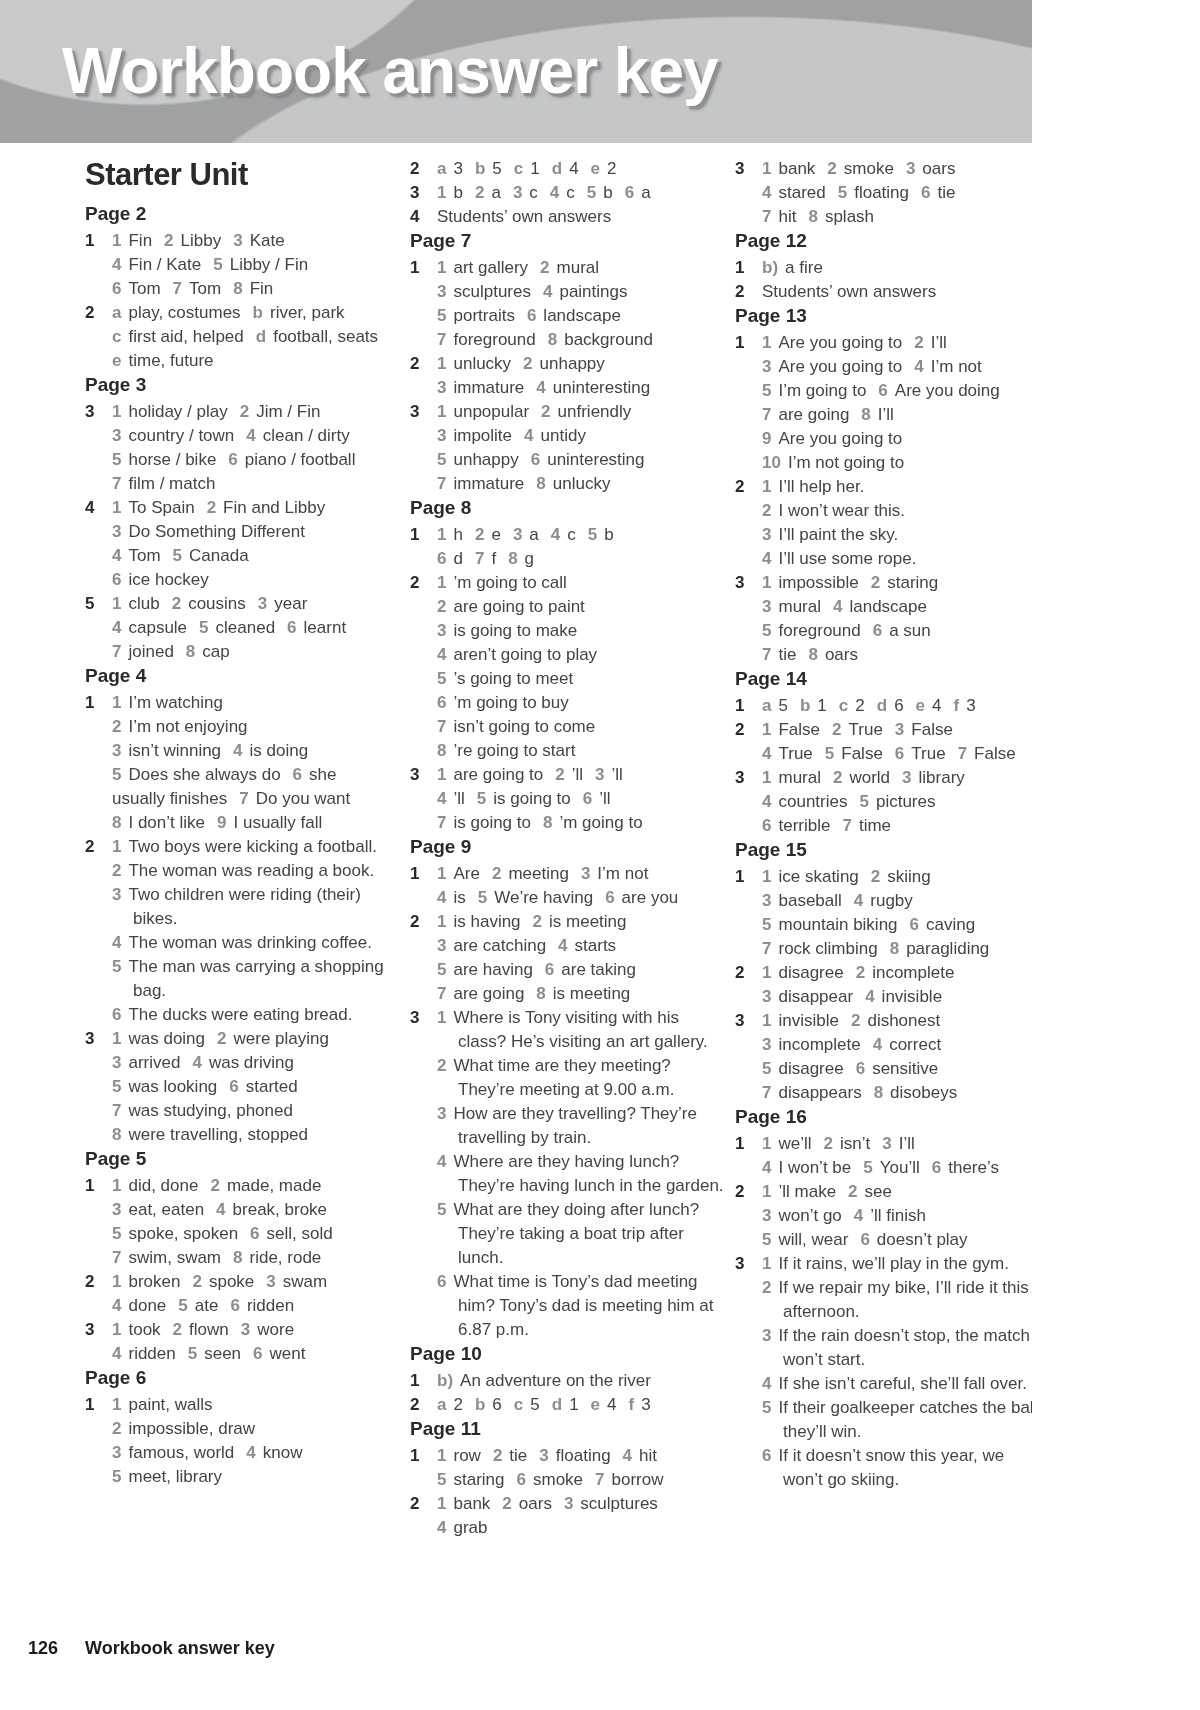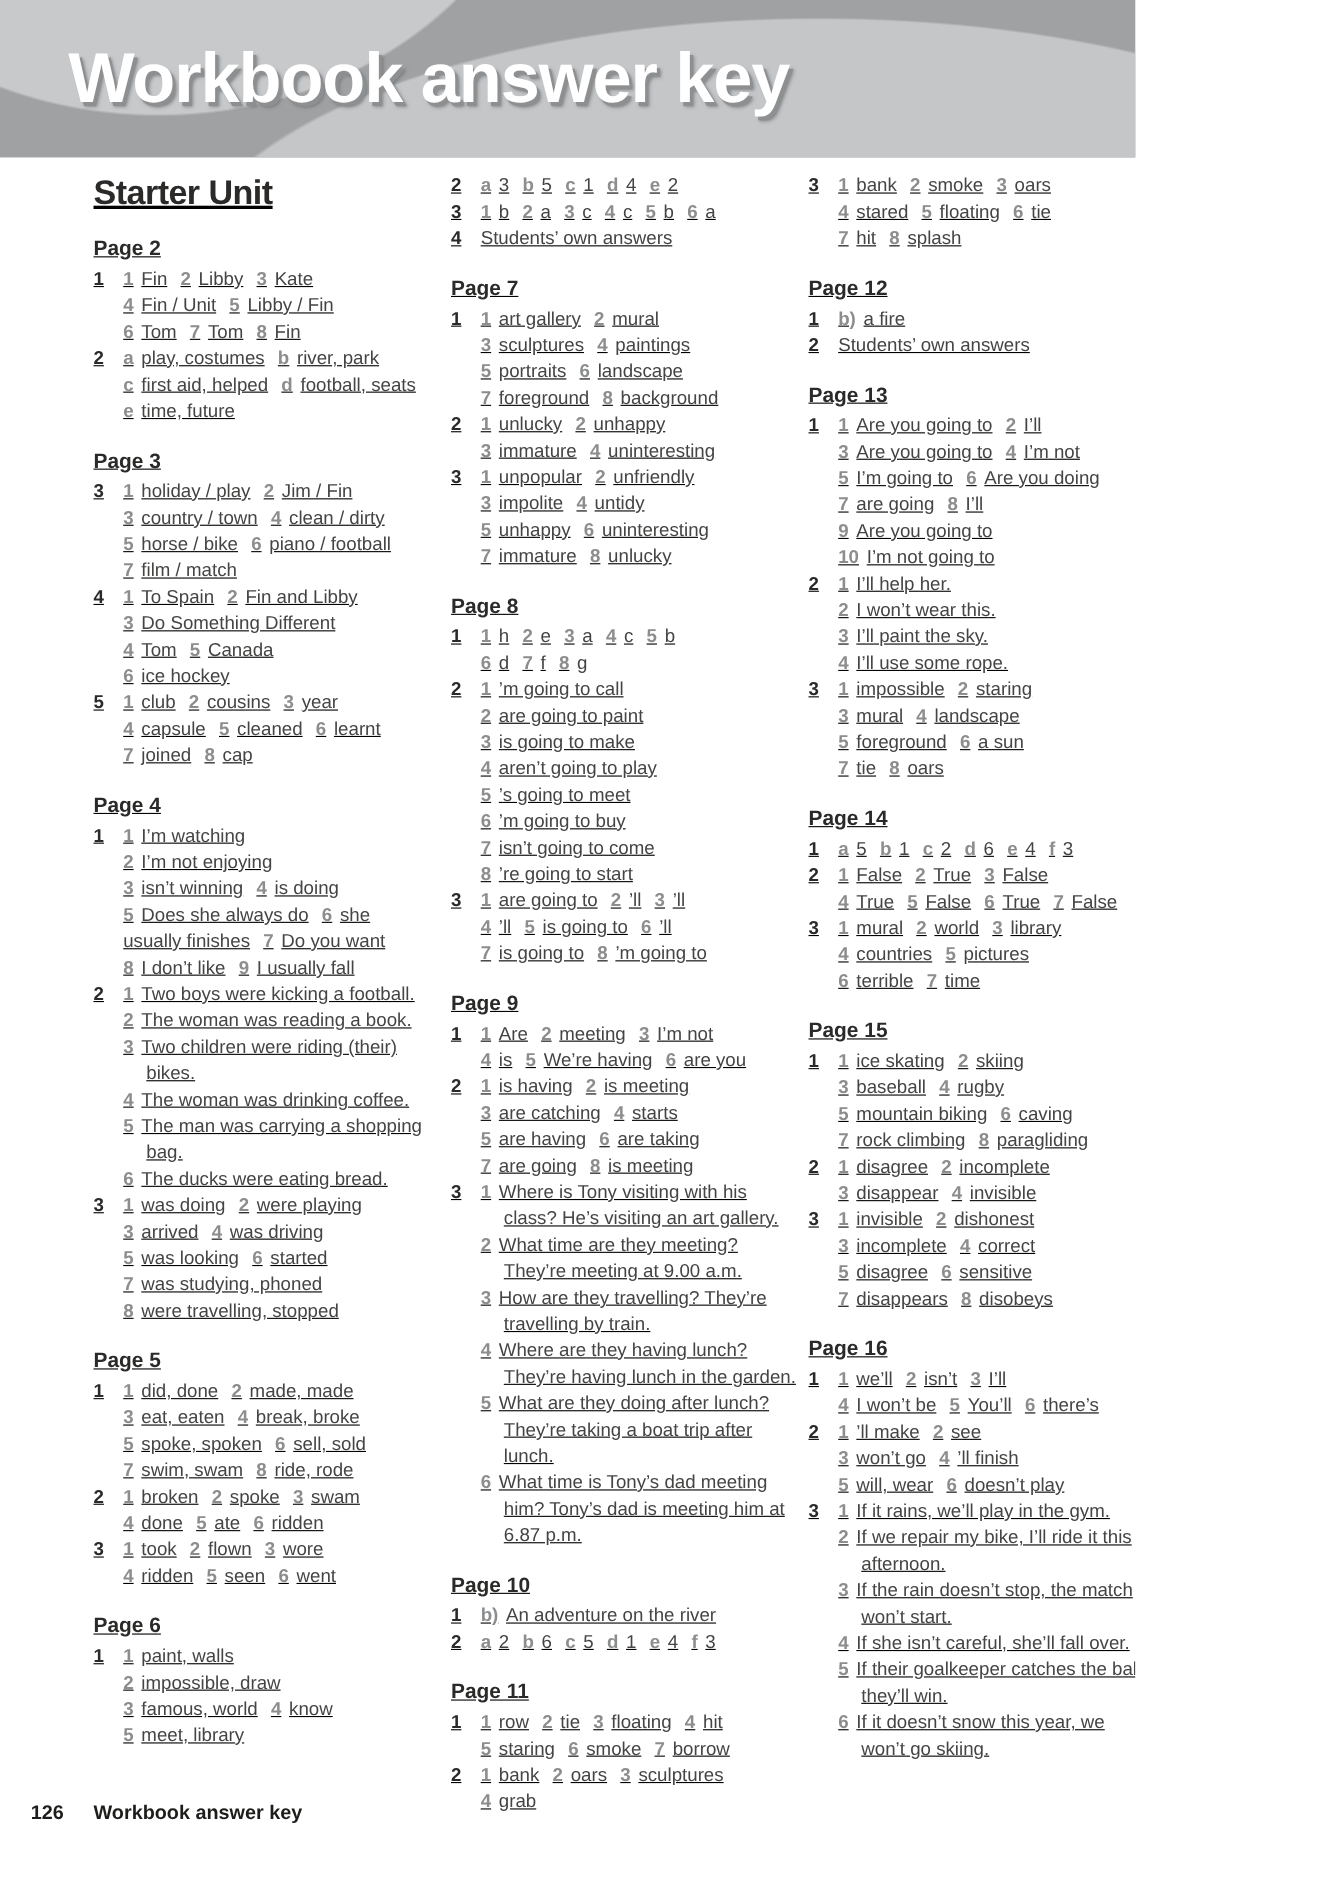--- a/index.html
+++ b/index.html
@@ -12,24 +12,24 @@
       radial-gradient(ellipse 620px 520px at 12% -135%, #c7c9cb 0 57%, rgba(0,0,0,0) 57.5%),
       radial-gradient(ellipse 1050px 430px at 62% 178%, #c4c6c8 0 55%, rgba(0,0,0,0) 55.5%),
       radial-gradient(ellipse 1300px 820px at 58% -55%, #9fa1a3 0 62%, rgba(0,0,0,0) 62.5%),
       linear-gradient(#b6b8ba,#b6b8ba);}
   .banner-title{position:absolute;left:62px;top:34px;margin:0;
     font-size:64px;font-weight:bold;letter-spacing:-1px;color:#ffffff;
     text-shadow:3px 3px 0 #8d8f91, 4px 4px 3px rgba(90,92,94,.55);}
 
   
   .columns{position:absolute;left:85px;top:157px;display:flex;gap:29px;}
-  .col{width:296px;flex:none;text-decoration:underline;}
+  .col{width:296px;flex:none;}
   .col > :first-child{margin-top:0;}
   .unit{font-size:31px;font-weight:bold;color:#2b2a29;letter-spacing:-.5px;margin:20px 0 10px;}
-  .phead{font-size:19px;font-weight:bold;color:#2b2a29;margin:23px 0 4px;}
+  .phead{font-size:19px;font-weight:bold;color:#2b2a29;margin:1px 0 4px;}
   .ex{display:flex;font-size:17px;line-height:24px;}
   .exn{width:27px;flex:none;font-weight:bold;color:#2b2a29;}
   .exb{flex:1;min-width:0;}
   .line{white-space:nowrap;}
   .line.ind{padding-left:21px;}
   .seg{margin-right:12px;}
   .seg:last-child{margin-right:0;}
   .k{font-weight:bold;color:#8b8d8f;margin-right:7px;}
   .v{color:#454443;}
 
@@ -49,21 +49,21 @@
   </header>
 
   <main class="columns">
     <section class="col">
         <h2 class="unit">Starter Unit</h2>
         <h3 class="phead">Page 2</h3>
         <div class="ex">
           <span class="exn">1</span>
           <div class="exb">
             <div class="line"><span class="seg"><span class="k">1</span><span class="v">Fin</span></span><span class="seg"><span class="k">2</span><span class="v">Libby</span></span><span class="seg"><span class="k">3</span><span class="v">Kate</span></span></div>
-            <div class="line"><span class="seg"><span class="k">4</span><span class="v">Fin / Unit</span></span><span class="seg"><span class="k">5</span><span class="v">Libby / Fin</span></span></div>
+            <div class="line"><span class="seg"><span class="k">4</span><span class="v">Fin / Kate</span></span><span class="seg"><span class="k">5</span><span class="v">Libby / Fin</span></span></div>
             <div class="line"><span class="seg"><span class="k">6</span><span class="v">Tom</span></span><span class="seg"><span class="k">7</span><span class="v">Tom</span></span><span class="seg"><span class="k">8</span><span class="v">Fin</span></span></div>
           </div>
         </div>
         <div class="ex">
           <span class="exn">2</span>
           <div class="exb">
             <div class="line"><span class="seg"><span class="k">a</span><span class="v">play, costumes</span></span><span class="seg"><span class="k">b</span><span class="v">river, park</span></span></div>
             <div class="line"><span class="seg"><span class="k">c</span><span class="v">first aid, helped</span></span><span class="seg"><span class="k">d</span><span class="v">football, seats</span></span></div>
             <div class="line"><span class="seg"><span class="k">e</span><span class="v">time, future</span></span></div>
           </div>

